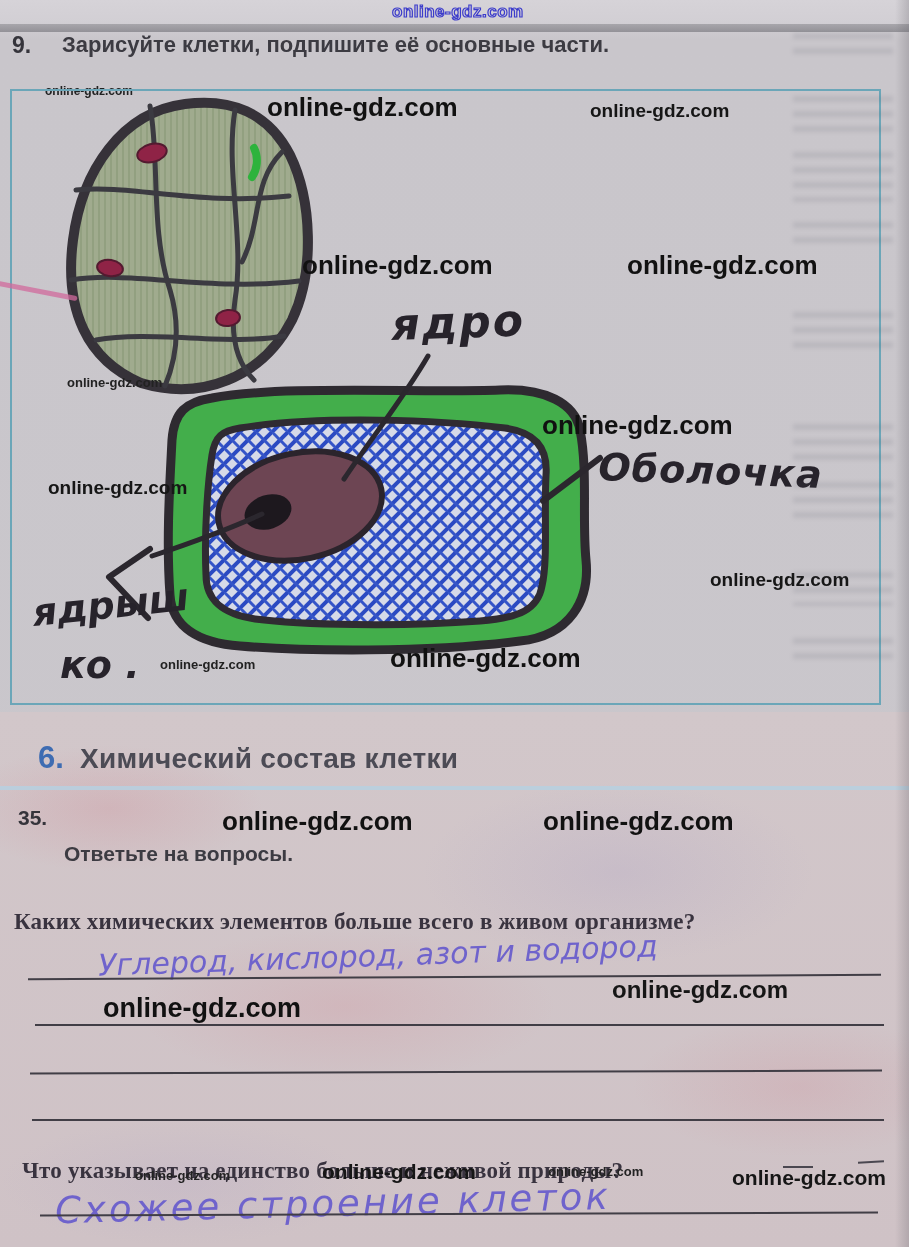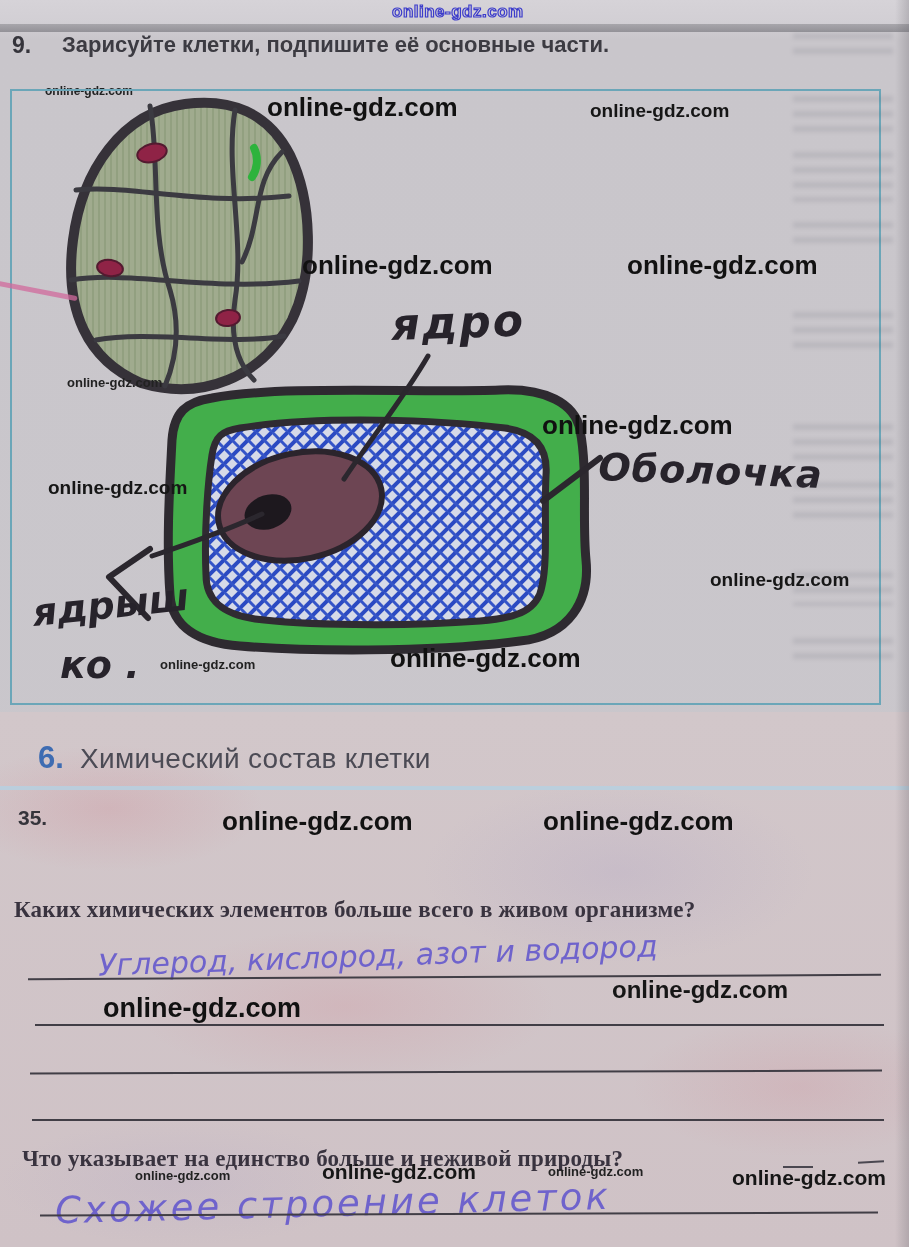--- a/index.html
+++ b/index.html
@@ -26,23 +26,23 @@
   .wm.xl{font-size:26px;font-weight:bold;color:#111;}
   .wm.md{font-size:19px;font-weight:bold;color:#161616;}
   .wm.sm{font-size:13px;font-weight:600;color:#222;}
   .wm.blue{font-size:17px;font-weight:bold;color:rgba(205,203,220,.15);
     -webkit-text-stroke:1.2px #3c3ccb;letter-spacing:.5px;}
 
   
   .tasknum{position:absolute;font-weight:bold;color:#35343b;}
   .tasktext{position:absolute;font-weight:600;color:#3c3b42;}
   .serifq{position:absolute;font-family:"Liberation Serif",serif;font-weight:bold;
-          color:#39333f;font-size:23px;letter-spacing:.2px;white-space:nowrap;}
+          color:#39333f;font-size:23px;letter-spacing:.2px;white-space:nowrap;margin-top:12px;}
   .sec-num{position:absolute;font-size:31px;font-weight:bold;color:#3e6cb2;}
-  .sec-title{position:absolute;font-size:28px;font-weight:400;color:#4c4b55;letter-spacing:.3px;}
+  .sec-title{position:absolute;font-size:28px;font-weight:700;color:#4c4b55;letter-spacing:.3px;}
   .divider{position:absolute;left:0;top:786px;width:909px;height:4px;background:#b7d0e0;opacity:.85;}
 
   
   .dbox{position:absolute;left:10px;top:89px;width:871px;height:616px;
         border:2px solid #6ba6b8;box-sizing:border-box;}
 
   
   .rule{position:absolute;height:2px;background:#413e46;}
 
   
@@ -130,20 +130,21 @@
   <div class="wm xl" style="left:390px;top:643px;">online-gdz.com</div>
 
   <div class="sec-num" style="left:38px;top:740px;">6.</div>
   <div class="sec-title" style="left:80px;top:743px;">Химический состав клетки</div>
   <div class="divider"></div>
 
   <div class="wm xl" style="left:222px;top:806px;">online-gdz.com</div>
   <div class="wm xl" style="left:543px;top:806px;">online-gdz.com</div>
 
   <div class="tasknum" style="left:18px;top:806px;font-size:21px;">35.</div>
+  <div class="tasktext" style="left:64px;top:842px;font-size:21px;">Ответьте на вопросы.</div>
 
   <div class="serifq" style="left:14px;top:897px;">Каких химических элементов больше всего в живом организме?</div>
   <div class="ink" style="left:98px;top:938px;font-size:30px;transform:rotate(-2deg);">Углерод, кислород, азот и водород</div>
 
   <div class="rule" style="left:28px;top:976px;width:853px;transform:rotate(-.3deg);"></div>
   <div class="wm md" style="left:612px;top:976px;font-size:24px;">online-gdz.com</div>
   <div class="wm xl" style="left:103px;top:993px;font-size:27px;">online-gdz.com</div>
 
   <div class="rule" style="left:35px;top:1024px;width:849px;"></div>
   <div class="rule" style="left:30px;top:1071px;width:852px;transform:rotate(-.2deg);"></div>

